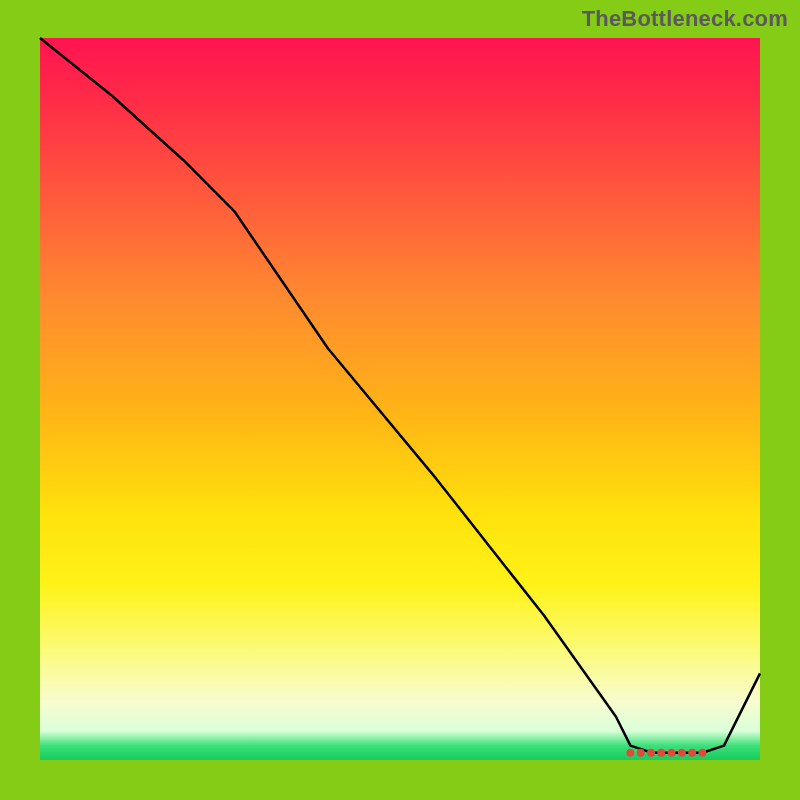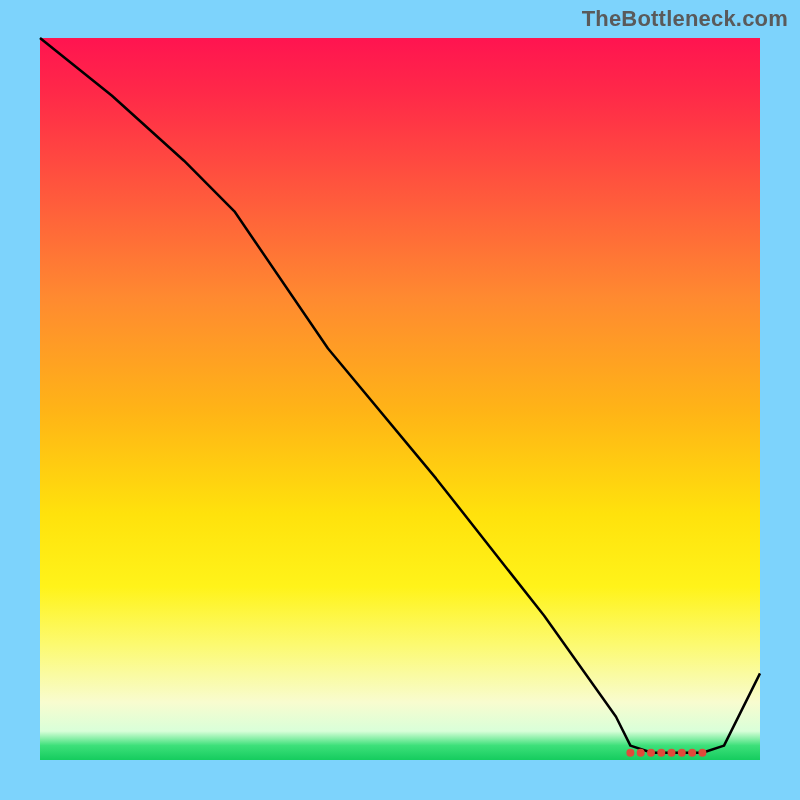--- a/index.html
+++ b/index.html
@@ -8,21 +8,21 @@
     width: 800px;
     height: 800px;
     background: #000;
     overflow: hidden;
     font-family: Arial, Helvetica, sans-serif;
   }
   .frame {
     position: relative;
     width: 800px;
     height: 800px;
-    background: #7dd3fc;
+    background: #84cc16;
   }
   .watermark {
     position: absolute;
     top: 6px;
     right: 12px;
     color: #5a5a5a;
     font-size: 22px;
     font-weight: 600;
     letter-spacing: 0.2px;
   }

